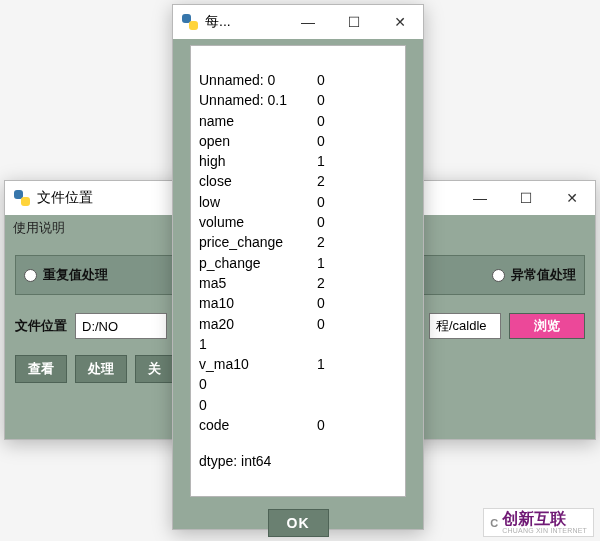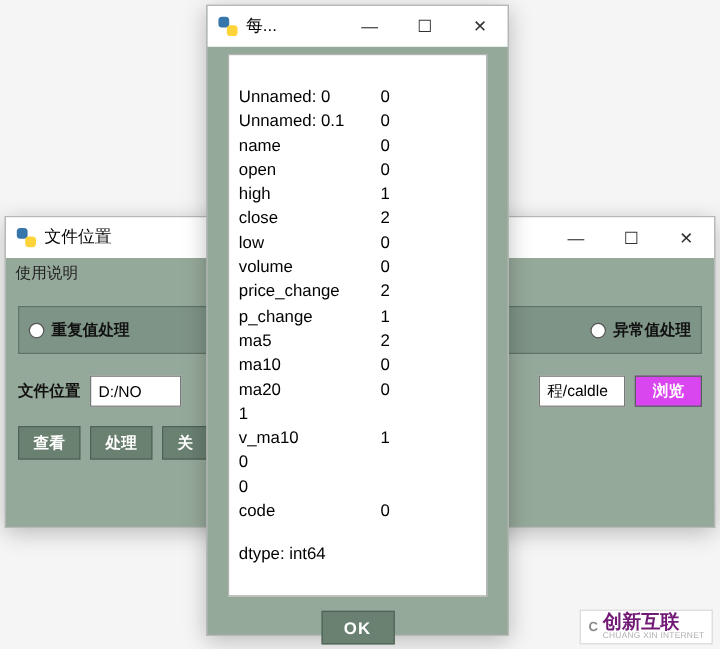--- a/index.html
+++ b/index.html
@@ -85,26 +85,26 @@
     width:13px; height:13px; border-radius:50%;
     background:#fff; border:1px solid #555;
     display:inline-block;
   }
 
   .path-row { display:flex; align-items:center; gap:8px; margin-bottom:16px; }
   .path-label { color:#111; font-weight:600; }
   .path-input {
     background:#fff; border:1px solid #777;
     height:26px; padding:2px 6px; font-size:13px;
-    width: 76px;
+    width: 92px;
   }
   .path-input.right { width: 72px; }
   .browse-btn {
-    background:#d946ef; color:#fff; border:1px solid #4e6356;
-    padding:3px 14px; font-size:13px; font-weight:600;
+    background:#ec4899; color:#fff; border:1px solid #4e6356;
+    padding:3px 24px; font-size:13px; font-weight:600;
   }
 
   .action-row { display:flex; gap:8px; }
   .act-btn {
     background:#6a8071; color:#fff; border:1px solid #4e6356;
     padding:4px 12px; font-size:13px; font-weight:600;
   }
 
   
   .win.fg {

